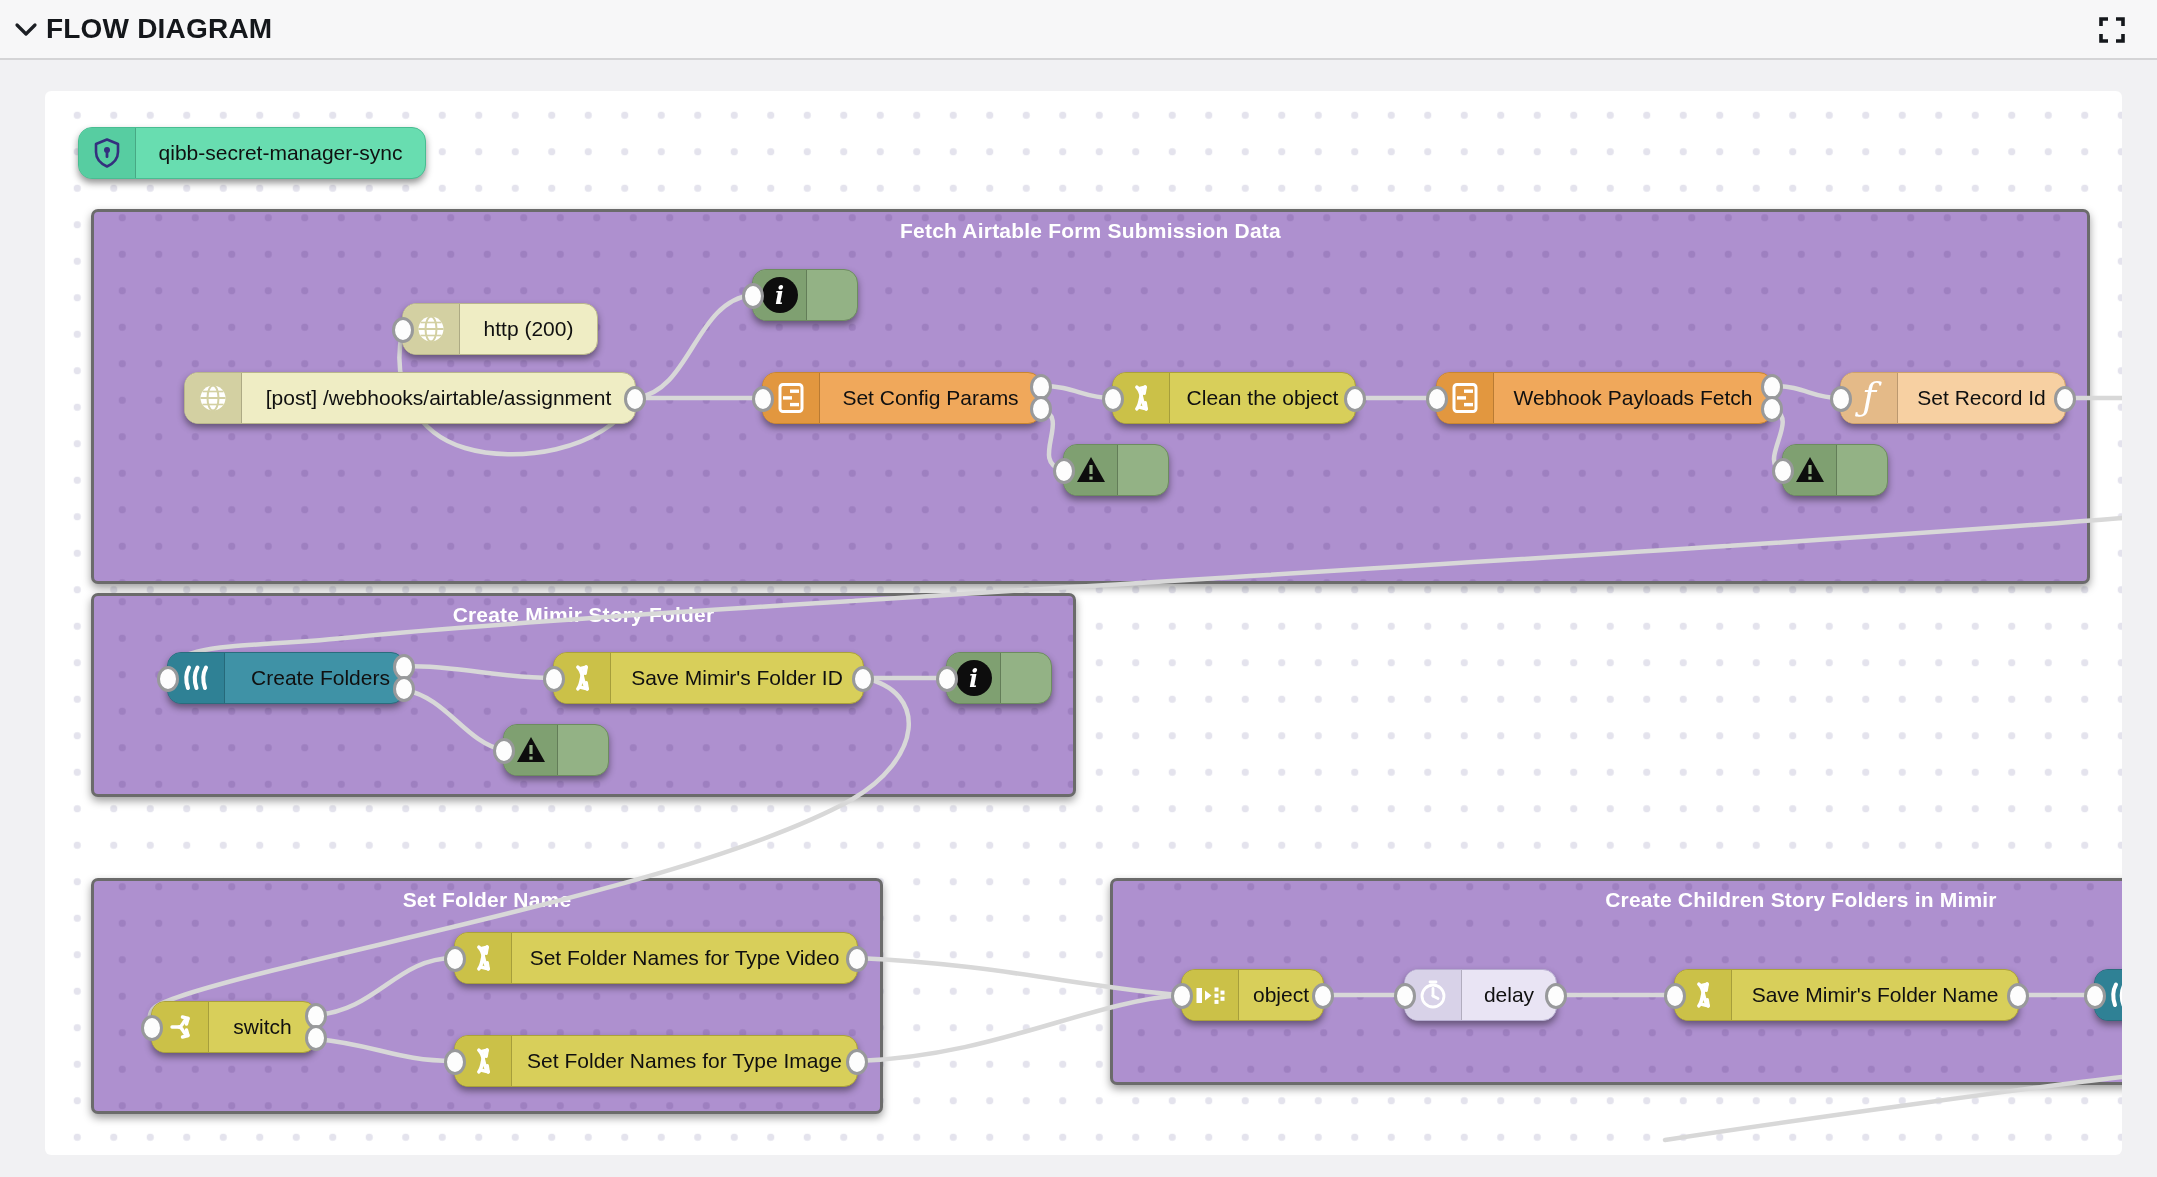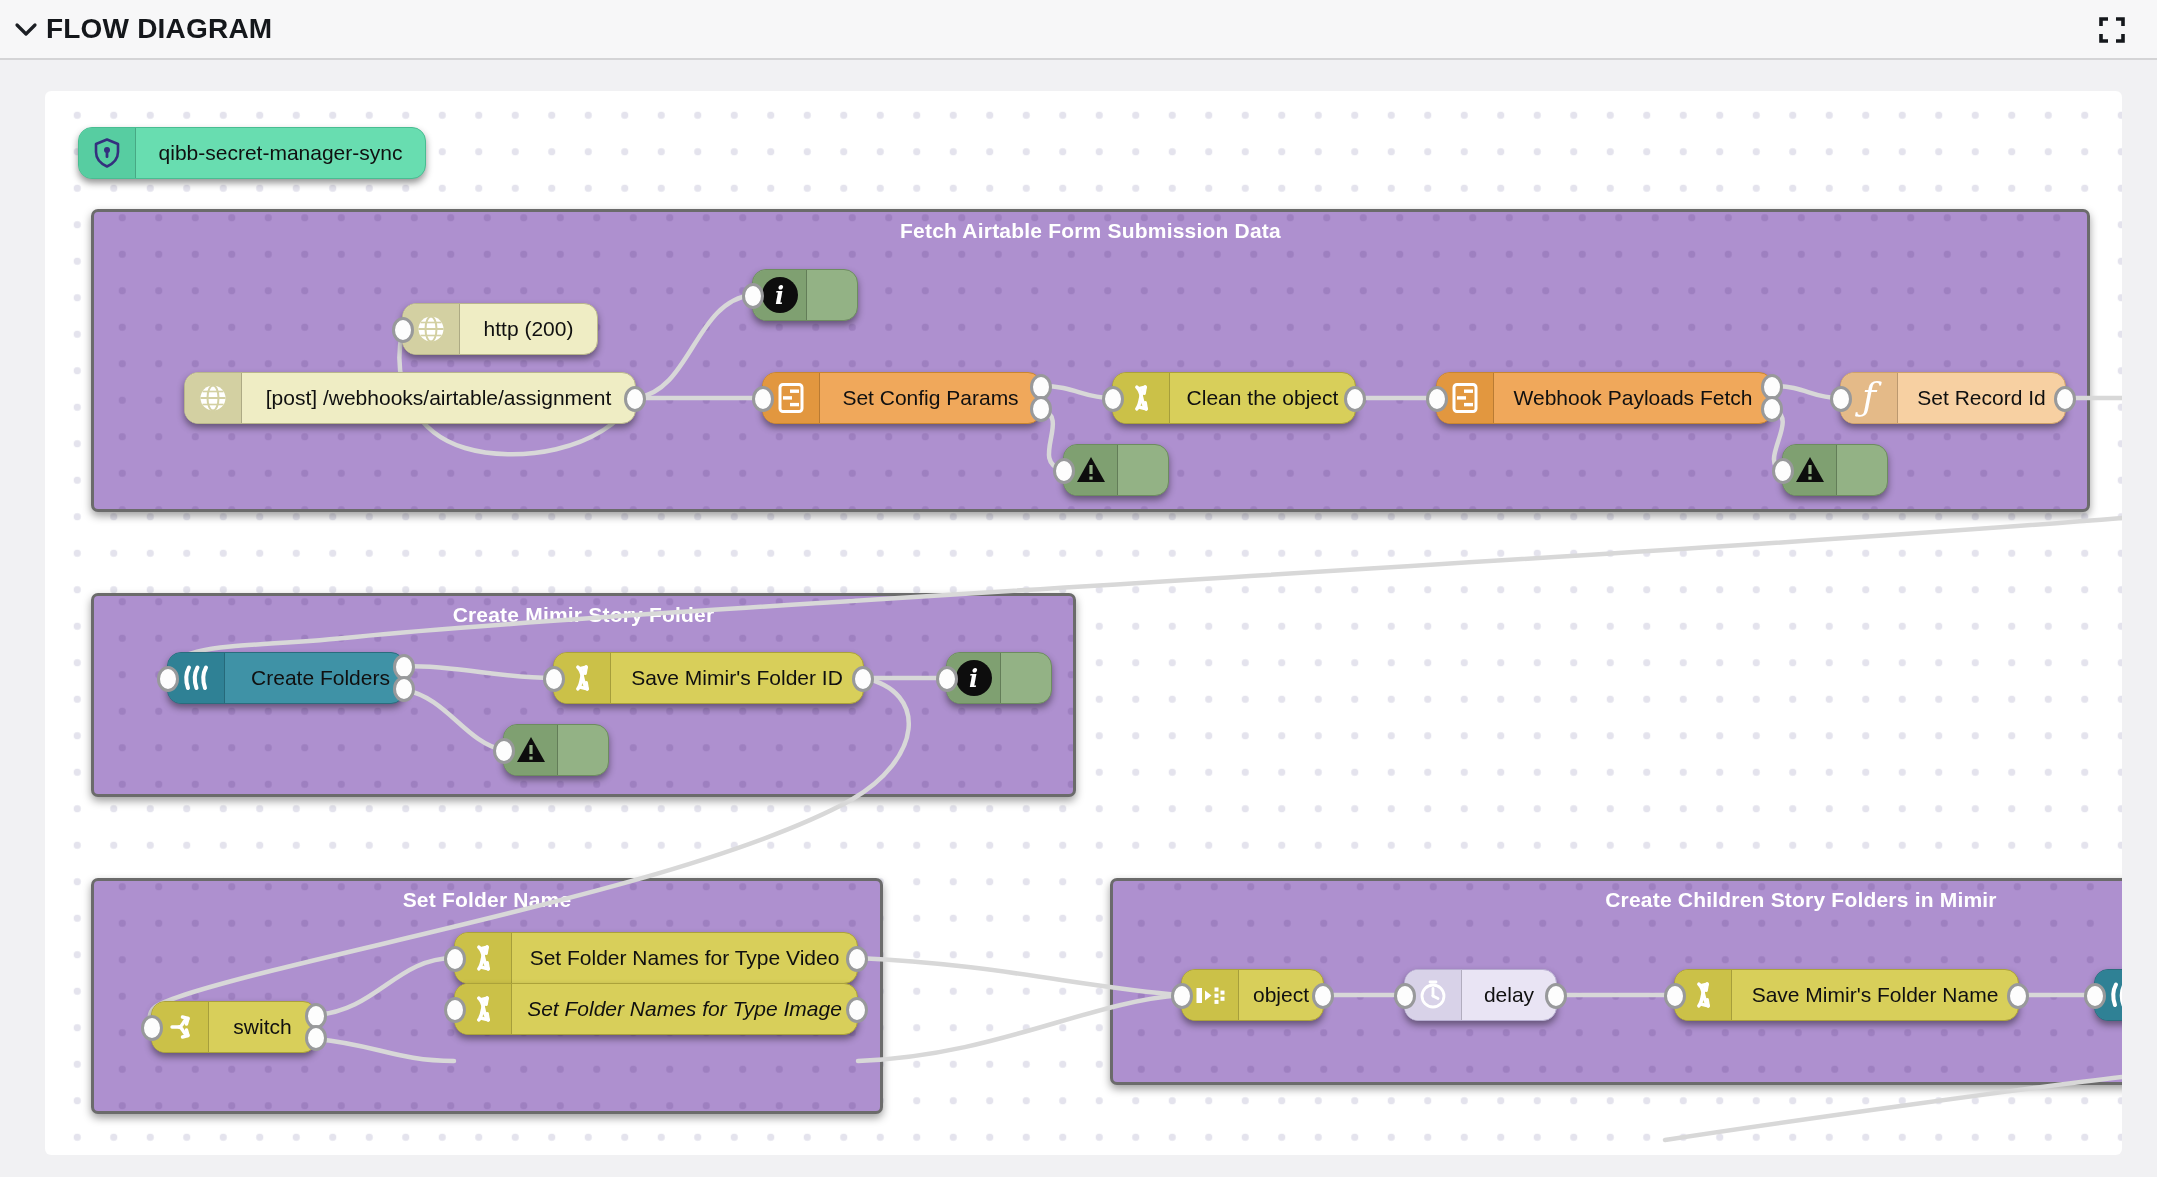--- a/index.html
+++ b/index.html
@@ -180,21 +180,21 @@
     <path d="M272,924 C332,919 352,867 409,867"></path>
     <path d="M272,948 C332,954 352,970 409,970"></path>
     <path d="M813,867 C950,873 1042,897 1136,904"></path>
     <path d="M813,970 C950,965 1042,911 1136,904"></path>
     <path d="M1279,904 L1359,904"></path>
     <path d="M1512,904 L1629,904"></path>
     <path d="M1974,904 L2049,904"></path>
     <path d="M1620,1049 C1750,1029 1990,996 2077,986"></path>
   </svg>
 
-  <div class="group" style="left:46px;top:118px;width:1999px;height:303px;">
+  <div class="group" style="left:46px;top:118px;width:1999px;height:375px;">
     <div class="group-title">Fetch Airtable Form Submission Data</div>
   </div>
   <div class="group" style="left:46px;top:502px;width:985px;height:204px;">
     <div class="group-title">Create Mimir Story Folder</div>
   </div>
   <div class="group" style="left:46px;top:787px;width:792px;height:236px;">
     <div class="group-title">Set Folder Name</div>
   </div>
   <div class="group" style="left:1065px;top:787px;width:1382px;height:207px;">
     <div class="group-title">Create Children Story Folders in Mimir</div>
@@ -358,21 +358,21 @@
     <div class="icon-area">
       <svg class="ic" width="24" height="30" viewBox="0 0 22 29">
           <use href="#i-shuffle"></use>
         </svg>
     </div>
     <div class="lbl">Set Folder Names for Type Video</div>
     <span class="p p-in"></span>
     <span class="p p-out"></span>
   </div>
 
-  <div class="node c-yellow" style="left:409px;top:892px;width:404px;font-style:italic;">
+  <div class="node c-yellow" style="left:409px;top:944px;width:404px;">
     <div class="icon-area">
       <svg class="ic" width="24" height="30" viewBox="0 0 22 29">
           <use href="#i-shuffle"></use>
         </svg>
     </div>
     <div class="lbl">Set Folder Names for Type Image</div>
     <span class="p p-in"></span>
     <span class="p p-out"></span>
   </div>
 

